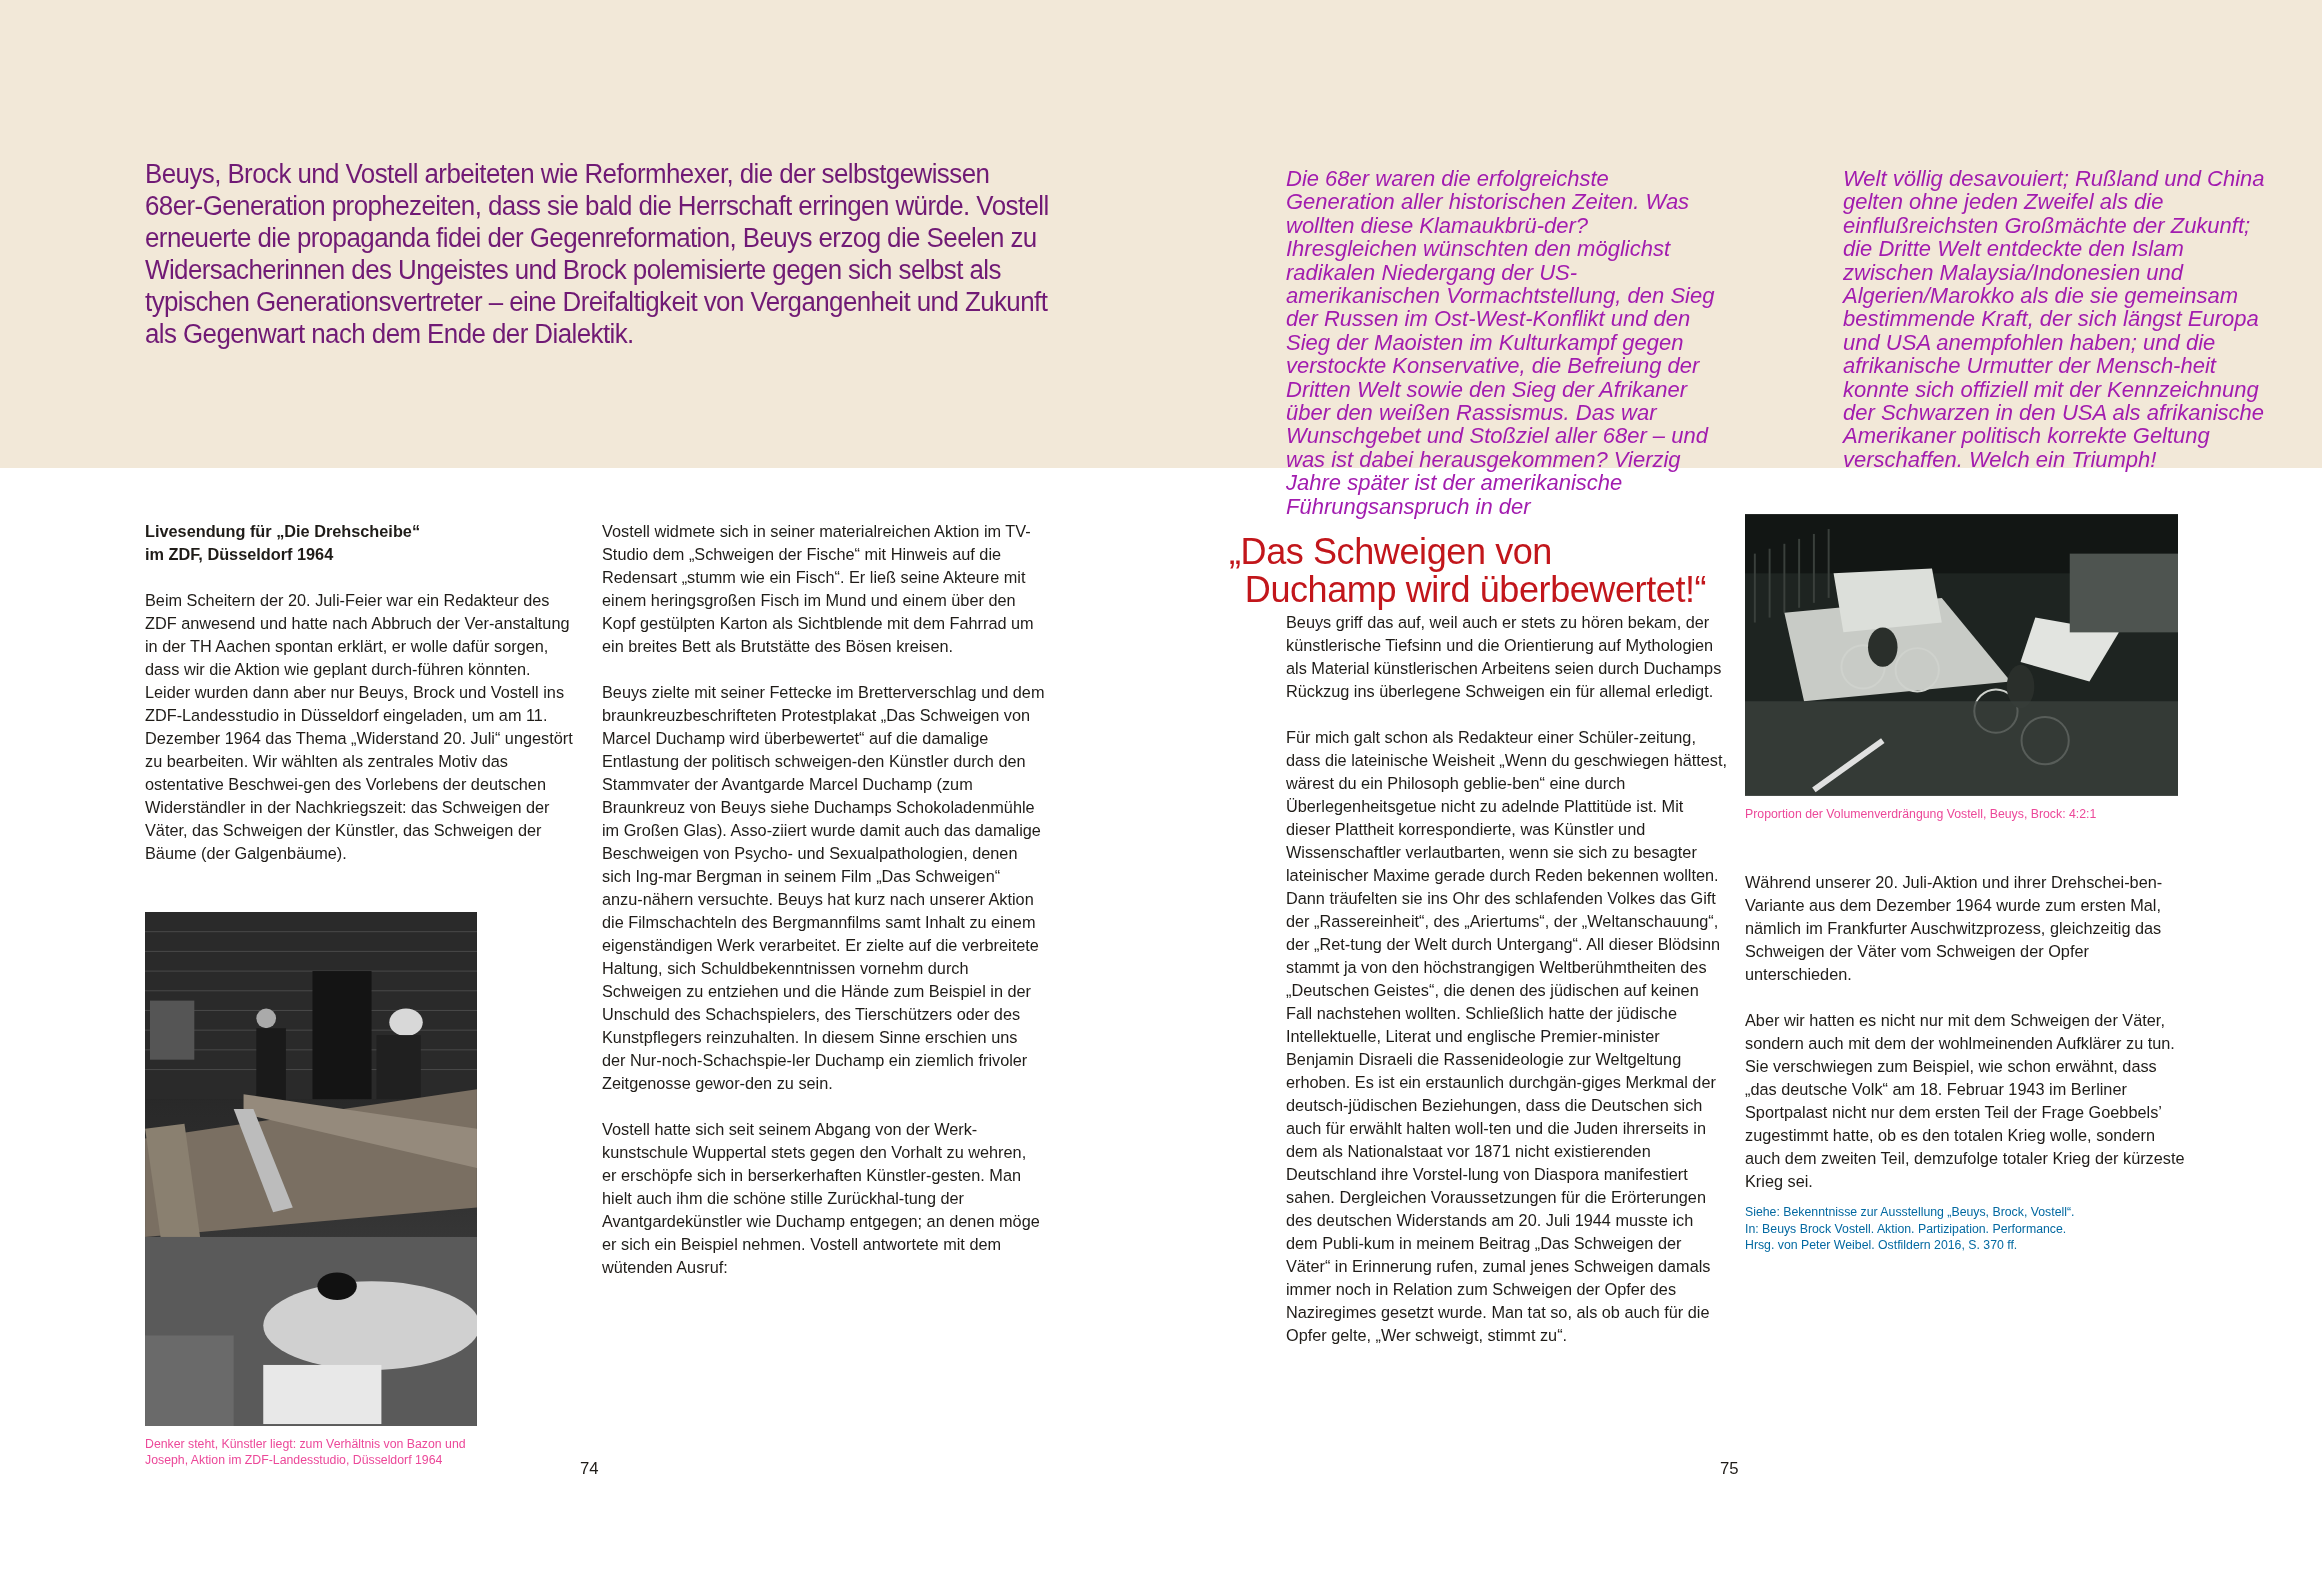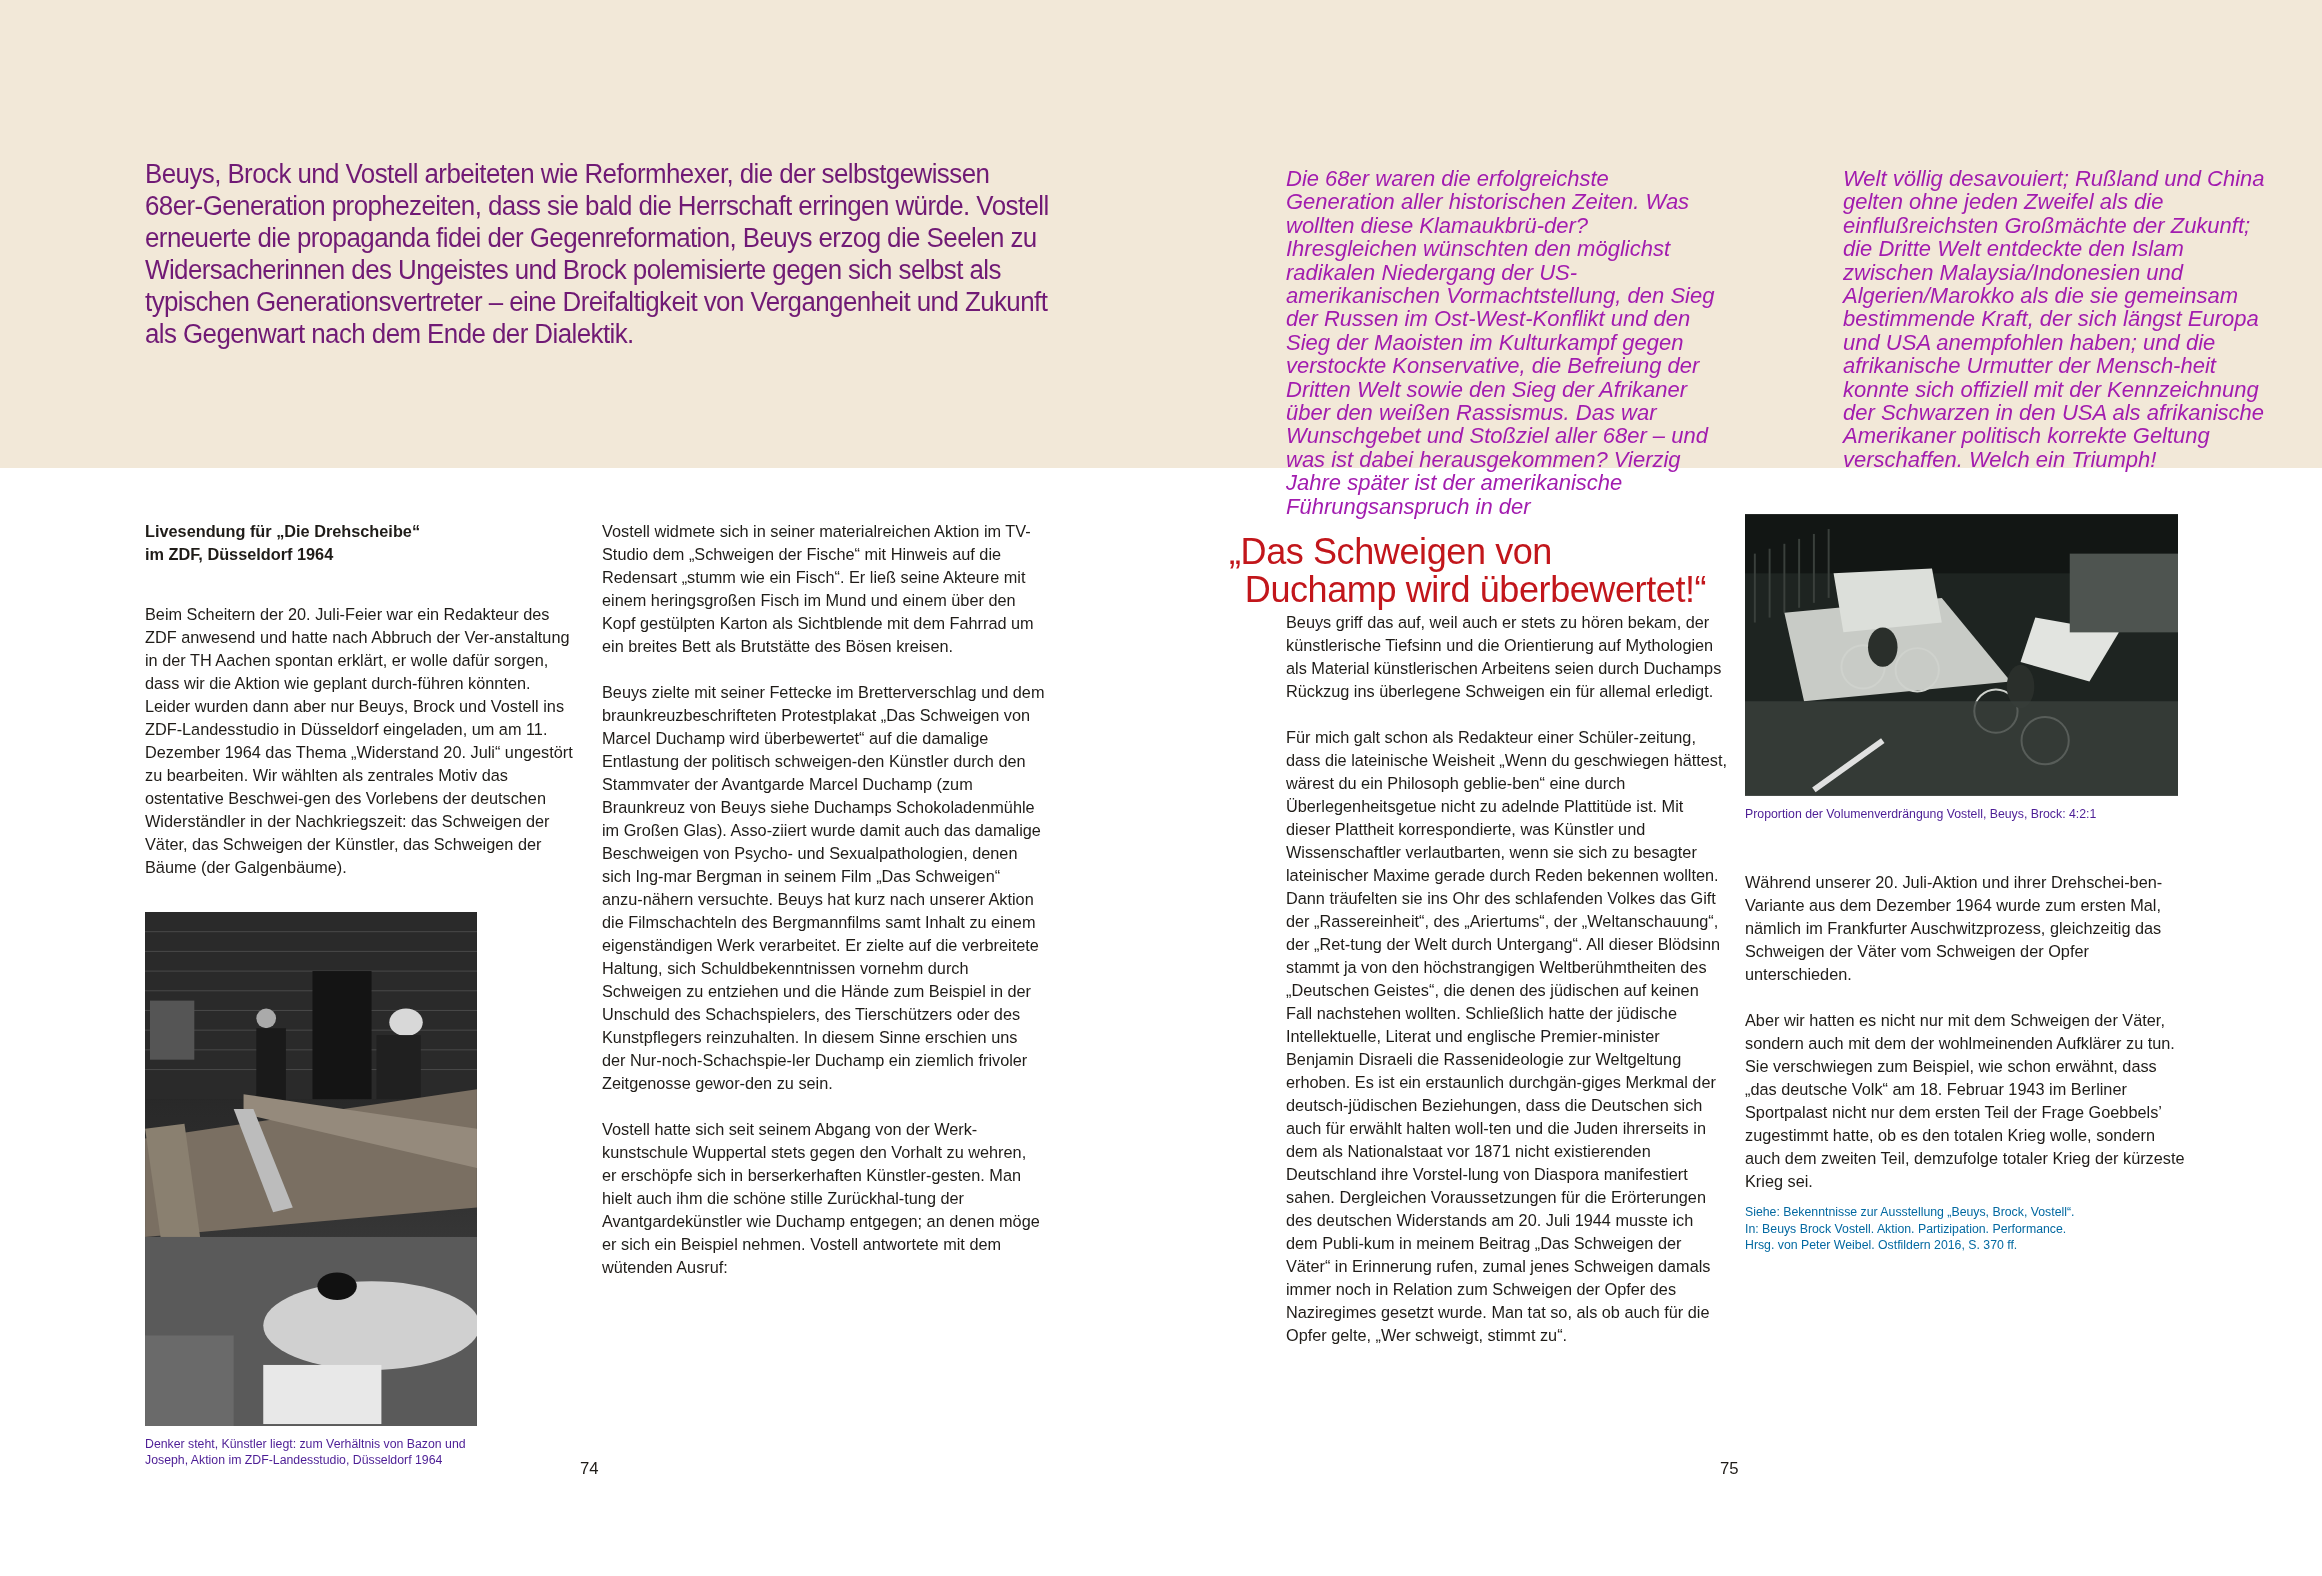--- a/index.html
+++ b/index.html
@@ -14,41 +14,41 @@
   .lead p { transform: scaleX(0.96); transform-origin: left top; width: 946px; }
 
   .top-col { position: absolute; top: 167px; width: 433px; font-size: 22px; line-height: 23.4px; color: #a21caf; font-style: italic; }
   .top-col.c1 { left: 1286px; }
   .top-col.c2 { left: 1843px; }
 
   .col { position: absolute; width: 433px; font-size: 16.3px; line-height: 23px; color: #1f1c18; }
   .col p { margin-bottom: 23px; }
   .col p:last-child { margin-bottom: 0; }
 
-  .heading { font-weight: bold; font-size: 16.3px; line-height: 23px; margin-bottom: 37px; }
+  .heading { font-weight: bold; font-size: 16.3px; line-height: 23px; margin-bottom: 23px; }
 
   .c-left { left: 145px; top: 520px; width: 433px; }
   .c-mid { left: 602px; top: 520px; width: 443px; }
   .c-r1 { left: 1286px; top: 611px; width: 443px; }
   .c-r2 { left: 1745px; top: 871px; width: 443px; }
 
   .quote { position: absolute; left: 1229px; top: 533px; width: 512px;
            color: #c2161b; font-size: 36px; line-height: 38px; letter-spacing: -0.4px; }
   .quote span { display: block; }
   .quote .l2 { padding-left: 15.8px; }
 
   .photo { position: absolute; overflow: hidden; }
   .photo-left { left: 145px; top: 912px; width: 332px; height: 514px;
       background:
         linear-gradient(180deg, rgba(0,0,0,0) 0%, rgba(0,0,0,0) 100%),
         repeating-linear-gradient(0deg, #3a3a3a 0 5.9px, #2a2a2a 5.9px 7.9px);
   }
   .photo-right { left: 1745px; top: 514px; width: 433px; height: 282px; }
 
-  .caption { position: absolute; font-size: 12.3px; line-height: 16.3px; color: #4c1d95; }
+  .caption { position: absolute; font-size: 12.3px; line-height: 16.3px; color: #ec4899; }
   .cap-left { left: 145px; top: 1436px; width: 335px; }
   .cap-right { left: 1745px; top: 806px; width: 433px; }
 
   .footnote { position: absolute; left: 1745px; top: 1204px; width: 443px; font-size: 12.3px; line-height: 16.7px; color: #0369a1; }
 
   .pagenum { position: absolute; font-size: 16.7px; color: #1f1c18; }
   .pn-left { left: 580px; top: 1459px; }
   .pn-right { left: 1720px; top: 1459px; }
 </style>
 </head>

